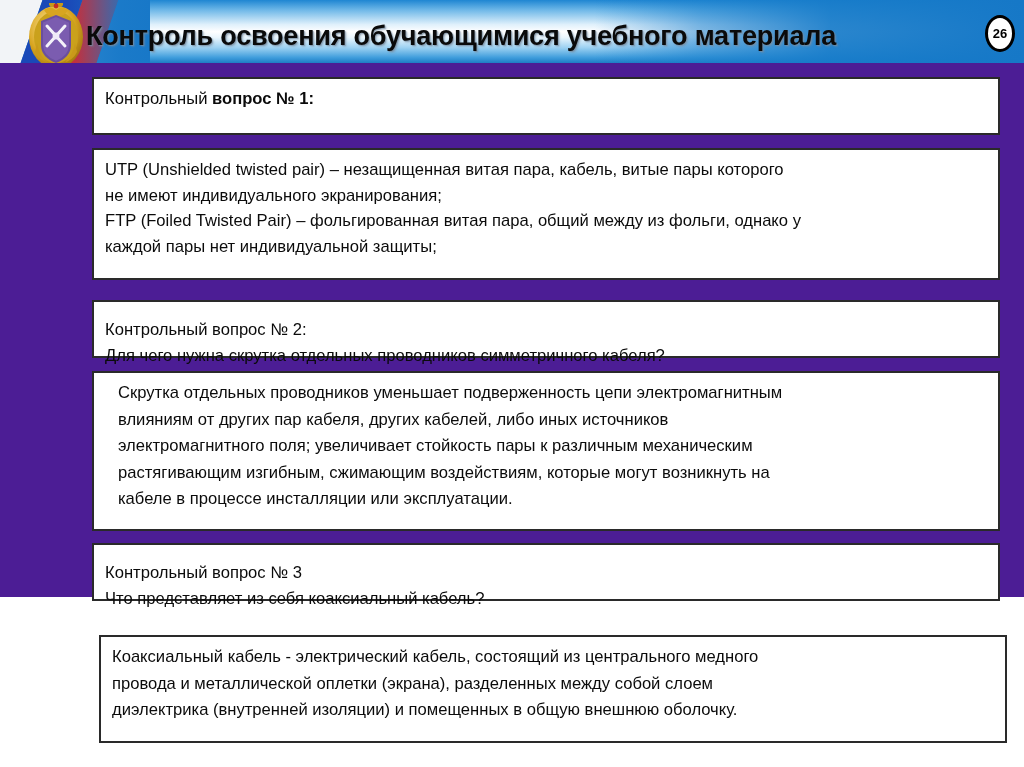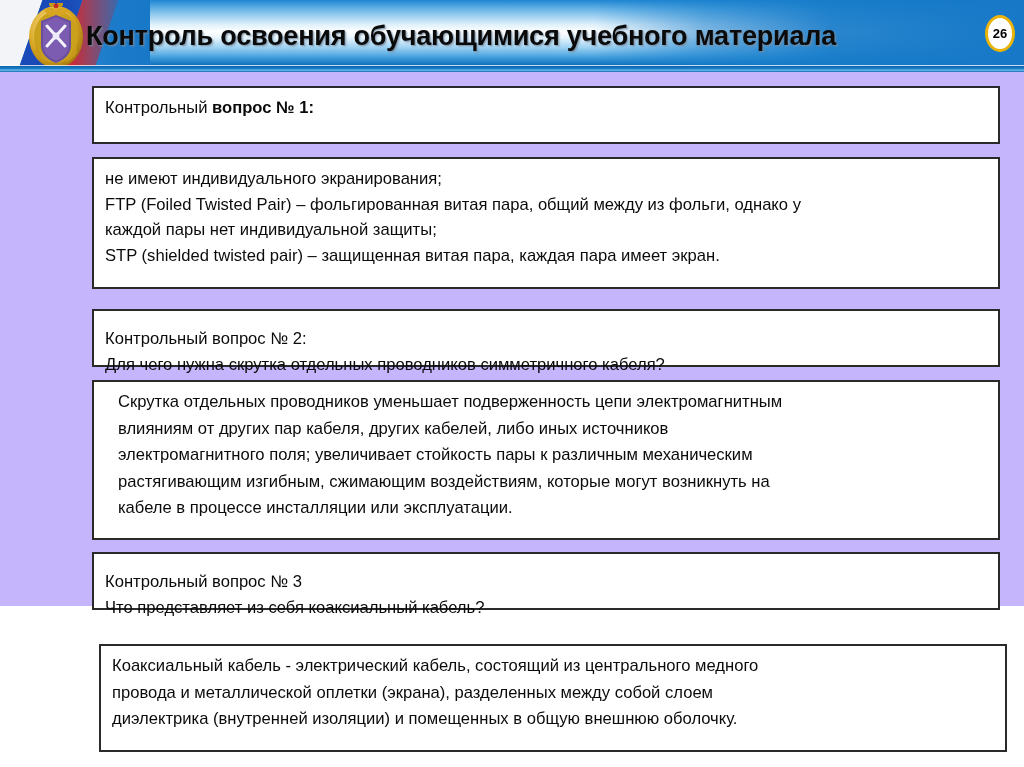--- a/index.html
+++ b/index.html
@@ -112,39 +112,39 @@
     white-space: nowrap;
     text-shadow: 1px 1px 1px rgba(120,140,160,.75), 2px 2px 2px rgba(120,140,160,.35);
   }
 
   .slide-number {
     position: absolute;
     left: 985px;
     top: 15px;
     width: 30px;
     height: 37px;
-    border: 3px solid #eab308;
+    border: 3px solid #000000;
     border-radius: 50%;
     background: #ffffff;
     box-sizing: border-box;
     text-align: center;
     line-height: 31px;
     font-size: 13px;
     font-weight: bold;
     color: #000000;
   }
 
   
   .content-area {
     position: absolute;
     left: 0;
-    top: 72px;
+    top: 63px;
     width: 1024px;
     height: 534px;
-    background: #c4b5fd;
+    background: #4c1d95;
   }
 
   .txt-box {
     position: absolute;
     box-sizing: border-box;
     background: #ffffff;
     border: 2px solid #2a2a2a;
     padding: 7px 11px 6px 11px;
   }
   .txt-box p {
@@ -239,24 +239,24 @@
   <div class="header-bottom-rule"></div>
 </div>
 
 <div class="content-area">
 
   <div class="txt-box" id="box-q1">
     <p class="q-head"><span>Контрольный </span><b>вопрос № 1:</b></p>
   </div>
 
   <div class="txt-box" id="box-a1">
+    <p>UTP (Unshielded twisted pair) – незащищенная витая пара, кабель, витые пары которого</p>
     <p>не имеют индивидуального экранирования;</p>
     <p>FTP (Foiled Twisted Pair) – фольгированная витая пара, общий между из фольги, однако у</p>
     <p>каждой пары нет индивидуальной защиты;</p>
-    <p>STP (shielded twisted pair) – защищенная витая пара, каждая пара имеет экран.</p>
   </div>
 
   <div class="txt-box" id="box-q2">
     <p class="q-head all-bold">Контрольный вопрос № 2:</p>
     <p>Для чего нужна скрутка отдельных проводников симметричного кабеля?</p>
   </div>
 
   <div class="txt-box justify" id="box-a2">
     <p>Скрутка отдельных проводников уменьшает подверженность цепи электромагнитным</p>
     <p>влияниям от других пар кабеля, других кабелей, либо иных источников</p>

